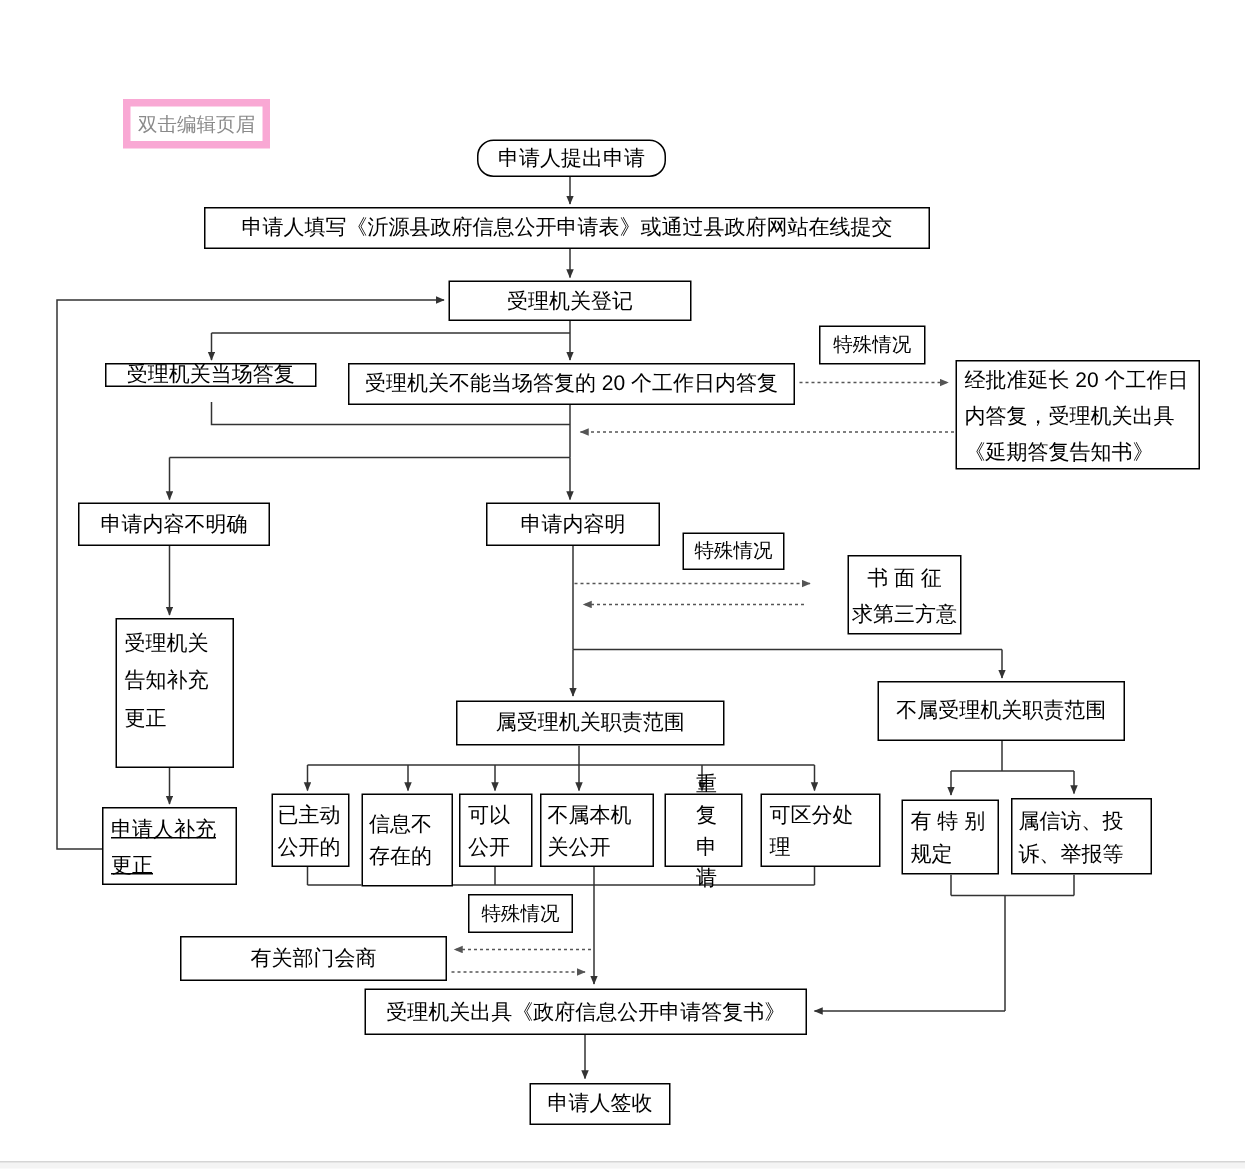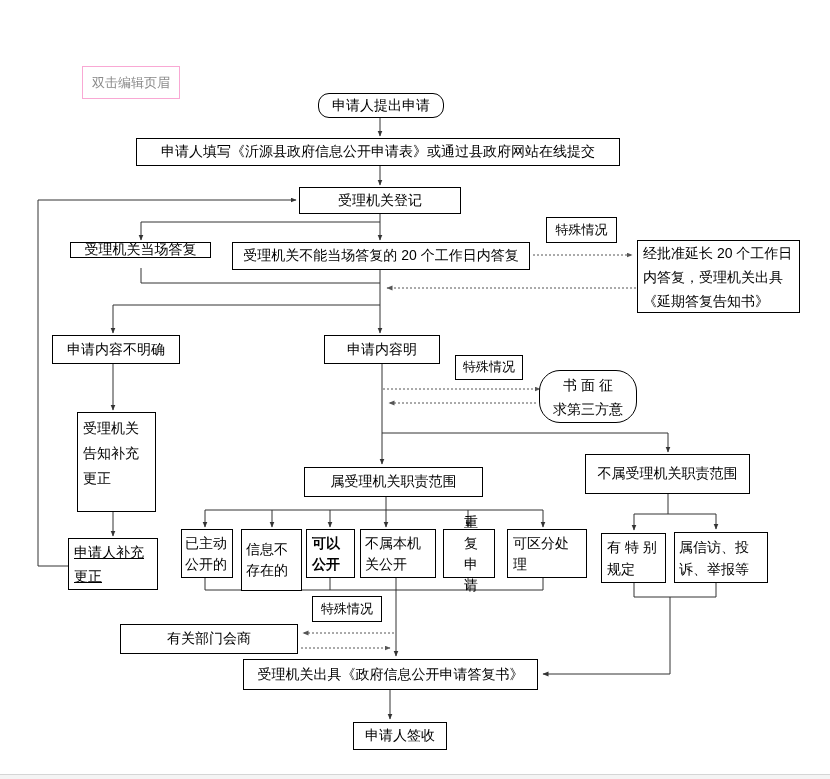--- a/index.html
+++ b/index.html
@@ -13,21 +13,21 @@
   .node{
     position:absolute;border:1px solid #000;background:#fff;
     display:flex;align-items:center;justify-content:center;
     font-size:14px;line-height:1.55;text-align:center;
     white-space:pre-line;box-sizing:border-box;color:#000;
   }
   .node.la{justify-content:flex-start;text-align:left;padding:0 5px;}
   .node.top{align-items:flex-start;padding-top:3px;}
   .node.badge{font-size:13px;}
   .hint{
-    position:absolute;border:1px solid #f9a8d4;background:#fff;color:#8a8a8a;
+    position:absolute;border:5px solid #f9a8d4;background:#fff;color:#8a8a8a;
     display:flex;align-items:center;justify-content:center;
     font-size:13px;box-sizing:border-box;
   }
   .page-edge{
     position:absolute;left:0;right:0;bottom:0;height:4px;
     background:#f4f4f4;border-top:1px solid #d5d5d5;
   }
 </style>
 </head>
 <body>
@@ -117,41 +117,41 @@
   <div class="node la" style="left:637px;top:240px;width:163px;height:73px;line-height:24px;">经批准延长 20 个工作日
 内答复，受理机关出具
 《延期答复告知书》</div>
 
   <div class="node" style="left:52px;top:335px;width:128px;height:29px;">申请内容不明确</div>
 
   <div class="node" style="left:324px;top:335px;width:116px;height:29px;">申请内容明</div>
 
   <div class="node badge" style="left:455px;top:355px;width:68px;height:25px;">特殊情况</div>
 
-  <div class="node" style="left:539px;top:370px;width:98px;height:53px;line-height:24px;border-radius:21px;">书 面 征
+  <div class="node" style="left:565px;top:370px;width:76px;height:53px;line-height:24px;">书 面 征
 求第三方意</div>
 
   <div class="node la top" style="left:77px;top:412px;width:79px;height:100px;line-height:25px;">受理机关
 告知补充
 更正</div>
 
   <div class="node la" style="left:68px;top:538px;width:90px;height:52px;line-height:24px;text-decoration:underline;">申请人补充
 更正</div>
 
   <div class="node" style="left:304px;top:467px;width:179px;height:30px;">属受理机关职责范围</div>
 
   <div class="node" style="left:585px;top:454px;width:165px;height:40px;">不属受理机关职责范围</div>
 
   <div class="node la" style="left:181px;top:529px;width:52px;height:49px;padding:0 3px;line-height:21px;">已主动
 公开的</div>
 
   <div class="node la" style="left:241px;top:529px;width:61px;height:62px;padding:0 4px;line-height:21px;">信息不
 存在的</div>
 
-  <div class="node la" style="left:306px;top:529px;width:49px;height:49px;padding:0 5px;line-height:21px;font-weight:bold;">可以
+  <div class="node la" style="left:306px;top:529px;width:49px;height:49px;padding:0 5px;line-height:21px;">可以
 公开</div>
 
   <div class="node la" style="left:360px;top:529px;width:76px;height:49px;padding:0 4px;line-height:21px;">不属本机
 关公开</div>
 
   <div class="node la" style="left:443px;top:529px;width:52px;height:49px;padding:0 20px;line-height:21px;">重 复
 申请</div>
 
   <div class="node la" style="left:507px;top:529px;width:80px;height:49px;padding:0 5px;line-height:21px;">可区分处
 理</div>

